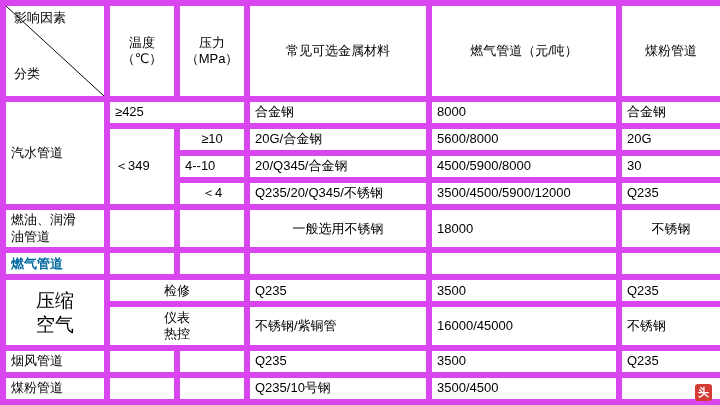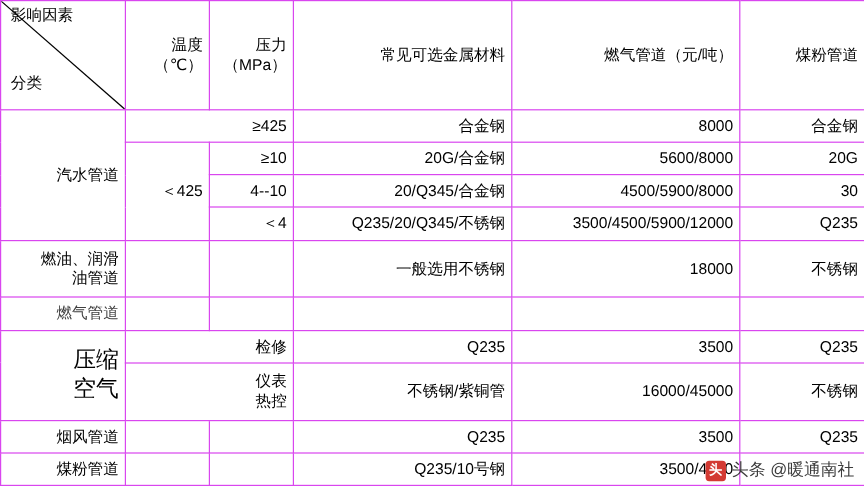--- a/index.html
+++ b/index.html
@@ -23,26 +23,25 @@
   }
   table.grid {
     border-collapse: collapse;
     table-layout: fixed;
     width: 720px;
     height: 405px;
     font-size: 13px;
     color: #000000;
   }
   table.grid td {
-    border: 1px solid #d946ef;
+    border: 6px solid #d946ef;
     padding: 2px 5px;
     vertical-align: middle;
     line-height: 1.25;
     word-break: break-all;
-    text-align: right;
   }
   
   col.c0 { width: 104px; }
   col.c1 { width: 70px; }
   col.c2 { width: 70px; }
   col.c3 { width: 182px; }
   col.c4 { width: 190px; }
   col.c5 { width: 104px; }
 
   .hdr-corner {
@@ -66,21 +65,21 @@
     position: absolute;
     bottom: 14px;
     left: 8px;
     font-size: 13px;
   }
   .ctr { text-align: center; }
   .lft { text-align: left; }
   .vmid { vertical-align: middle; }
   .hdr { text-align: center; }
 
-  .green-text { color: #404040; }
+  .green-text { color: #0369a1; font-weight: bold; }
 
   .vert-label {
     text-align: center;
     font-size: 19px;
     line-height: 1.15;
   }
 
   
   #watermark {
     position: absolute;
@@ -145,21 +144,21 @@
 
       <tr>
         <td class="lft vmid" rowspan="4">汽水管道</td>
         <td class="lft" colspan="2">≥425</td>
         <td class="lft">合金钢</td>
         <td class="lft">8000</td>
         <td class="lft">合金钢</td>
       </tr>
 
       <tr>
-        <td class="lft vmid" rowspan="3">＜425</td>
+        <td class="lft vmid" rowspan="3">＜349</td>
         <td class="ctr">≥10</td>
         <td class="lft">20G/合金钢</td>
         <td class="lft">5600/8000</td>
         <td class="lft">20G</td>
       </tr>
 
       <tr>
         <td class="lft">4--10</td>
         <td class="lft">20/Q345/合金钢</td>
         <td class="lft">4500/5900/8000</td>
@@ -231,14 +230,13 @@
         <td class="lft">Q235/10号钢</td>
         <td class="lft">3500/4500</td>
         <td class="lft"></td>
       </tr>
     </tbody>
   </table>
 </div>
 
 <div id="watermark">
   <span class="tt">头</span>
-  <span>头条 @暖通南社</span>
 </div>
 
 </body></html>

